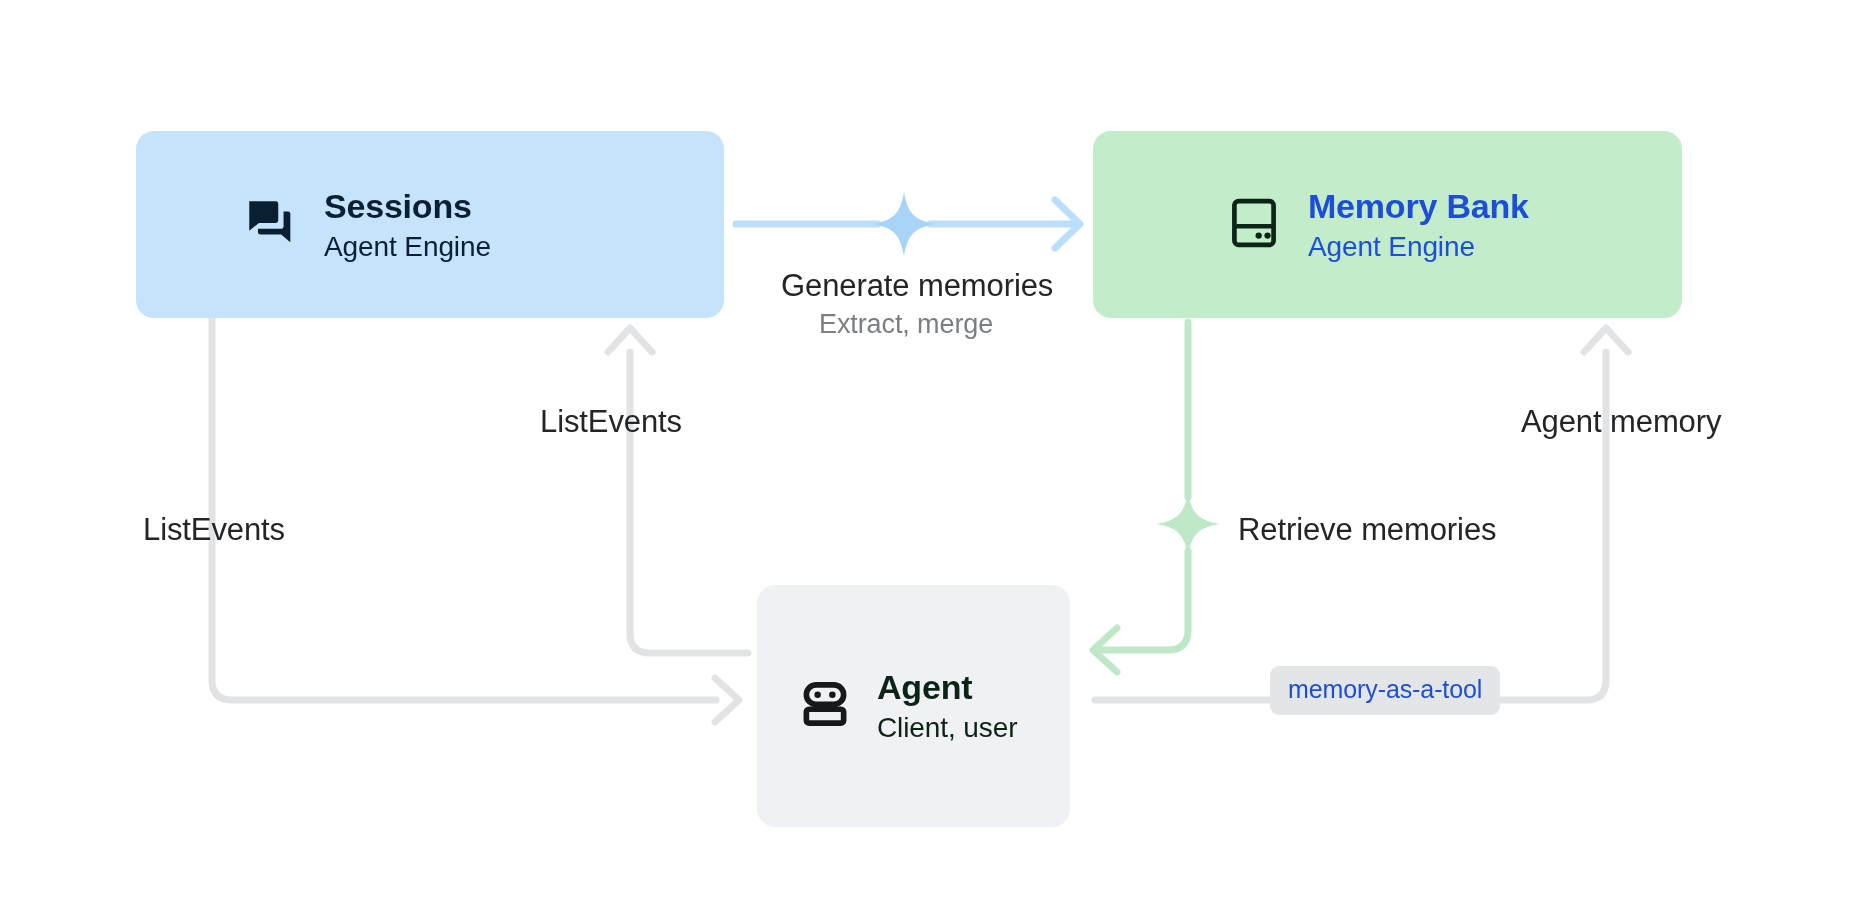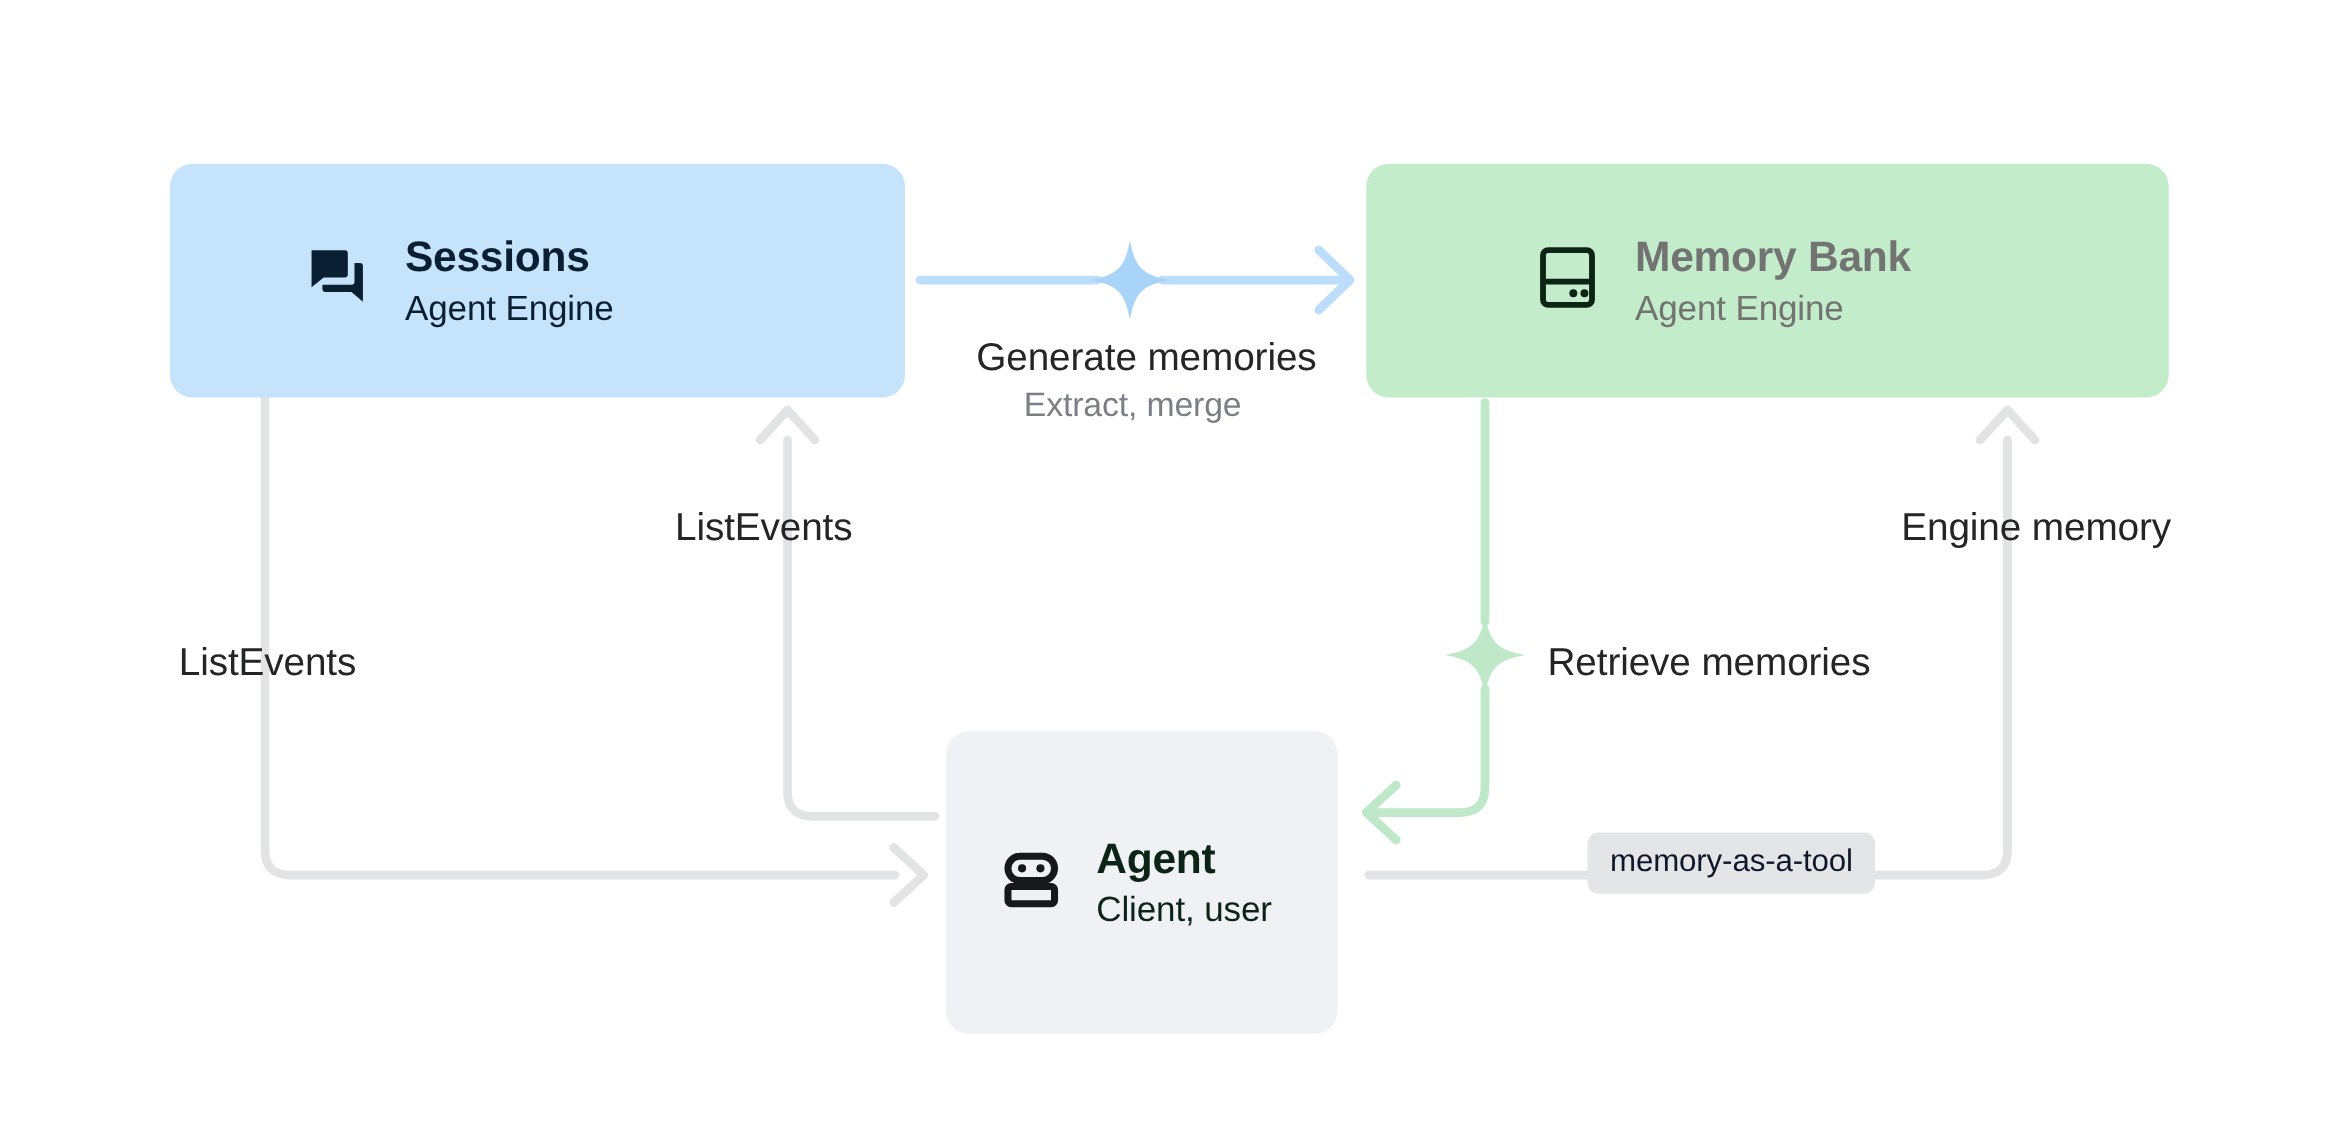--- a/index.html
+++ b/index.html
@@ -60,23 +60,23 @@
 
   #node-sessions {
     left: 136px; top: 131px; width: 588px; height: 187px;
     background: #c5e4fb;
     color: #0b1f33;
     padding-left: 106px;
   }
   #node-sessions .ic { margin-right: 24px; }
 
   #node-memory {
-    left: 1093px; top: 131px; width: 642px; height: 187px;
+    left: 1093px; top: 131px; width: 589px; height: 187px;
     background: #c3ecca;
-    color: #737373;
+    color: #1d4ed8;
     padding-left: 133px;
   }
   #node-memory .ic { margin-right: 26px; }
 
   #node-agent {
     left: 757px; top: 585px; width: 313px; height: 242px;
     background: #eff1f5;
     color: #0c2415;
     padding-left: 42px;
   }
@@ -101,21 +101,21 @@
   #lbl-createmem  { left: 1521px; top: 404px; }
 
   
   #chip-tool {
     position: absolute;
     left: 1270px; top: 666px;
     padding: 9px 18px 11px 18px;
     background: #e4e5e7;
     border-radius: 9px;
     font-size: 25px;
-    color: #0f172a;
+    color: #1d4ed8;
     white-space: nowrap;
     letter-spacing: -0.1px;
   }
 </style>
 </head>
 <body>
 
 <div id="canvas">
 
   <svg id="edges" viewBox="0 0 1860 904" width="1860" height="904" xmlns="http://www.w3.org/2000/svg">
@@ -204,17 +204,17 @@
 
   <div class="elabel main" id="lbl-generate">Generate memories</div>
   <div class="elabel sub" id="lbl-generate2">Extract, merge</div>
 
   <div class="elabel main" id="lbl-appendevent">ListEvents</div>
 
   <div class="elabel main" id="lbl-listevents">ListEvents</div>
 
   <div class="elabel main" id="lbl-retrieve">Retrieve memories</div>
 
-  <div class="elabel main" id="lbl-createmem">Engine memory</div>
+  <div class="elabel main" id="lbl-createmem">Agent memory</div>
 
   <div id="chip-tool">memory-as-a-tool</div>
 
 </div>
 
 </body></html>

